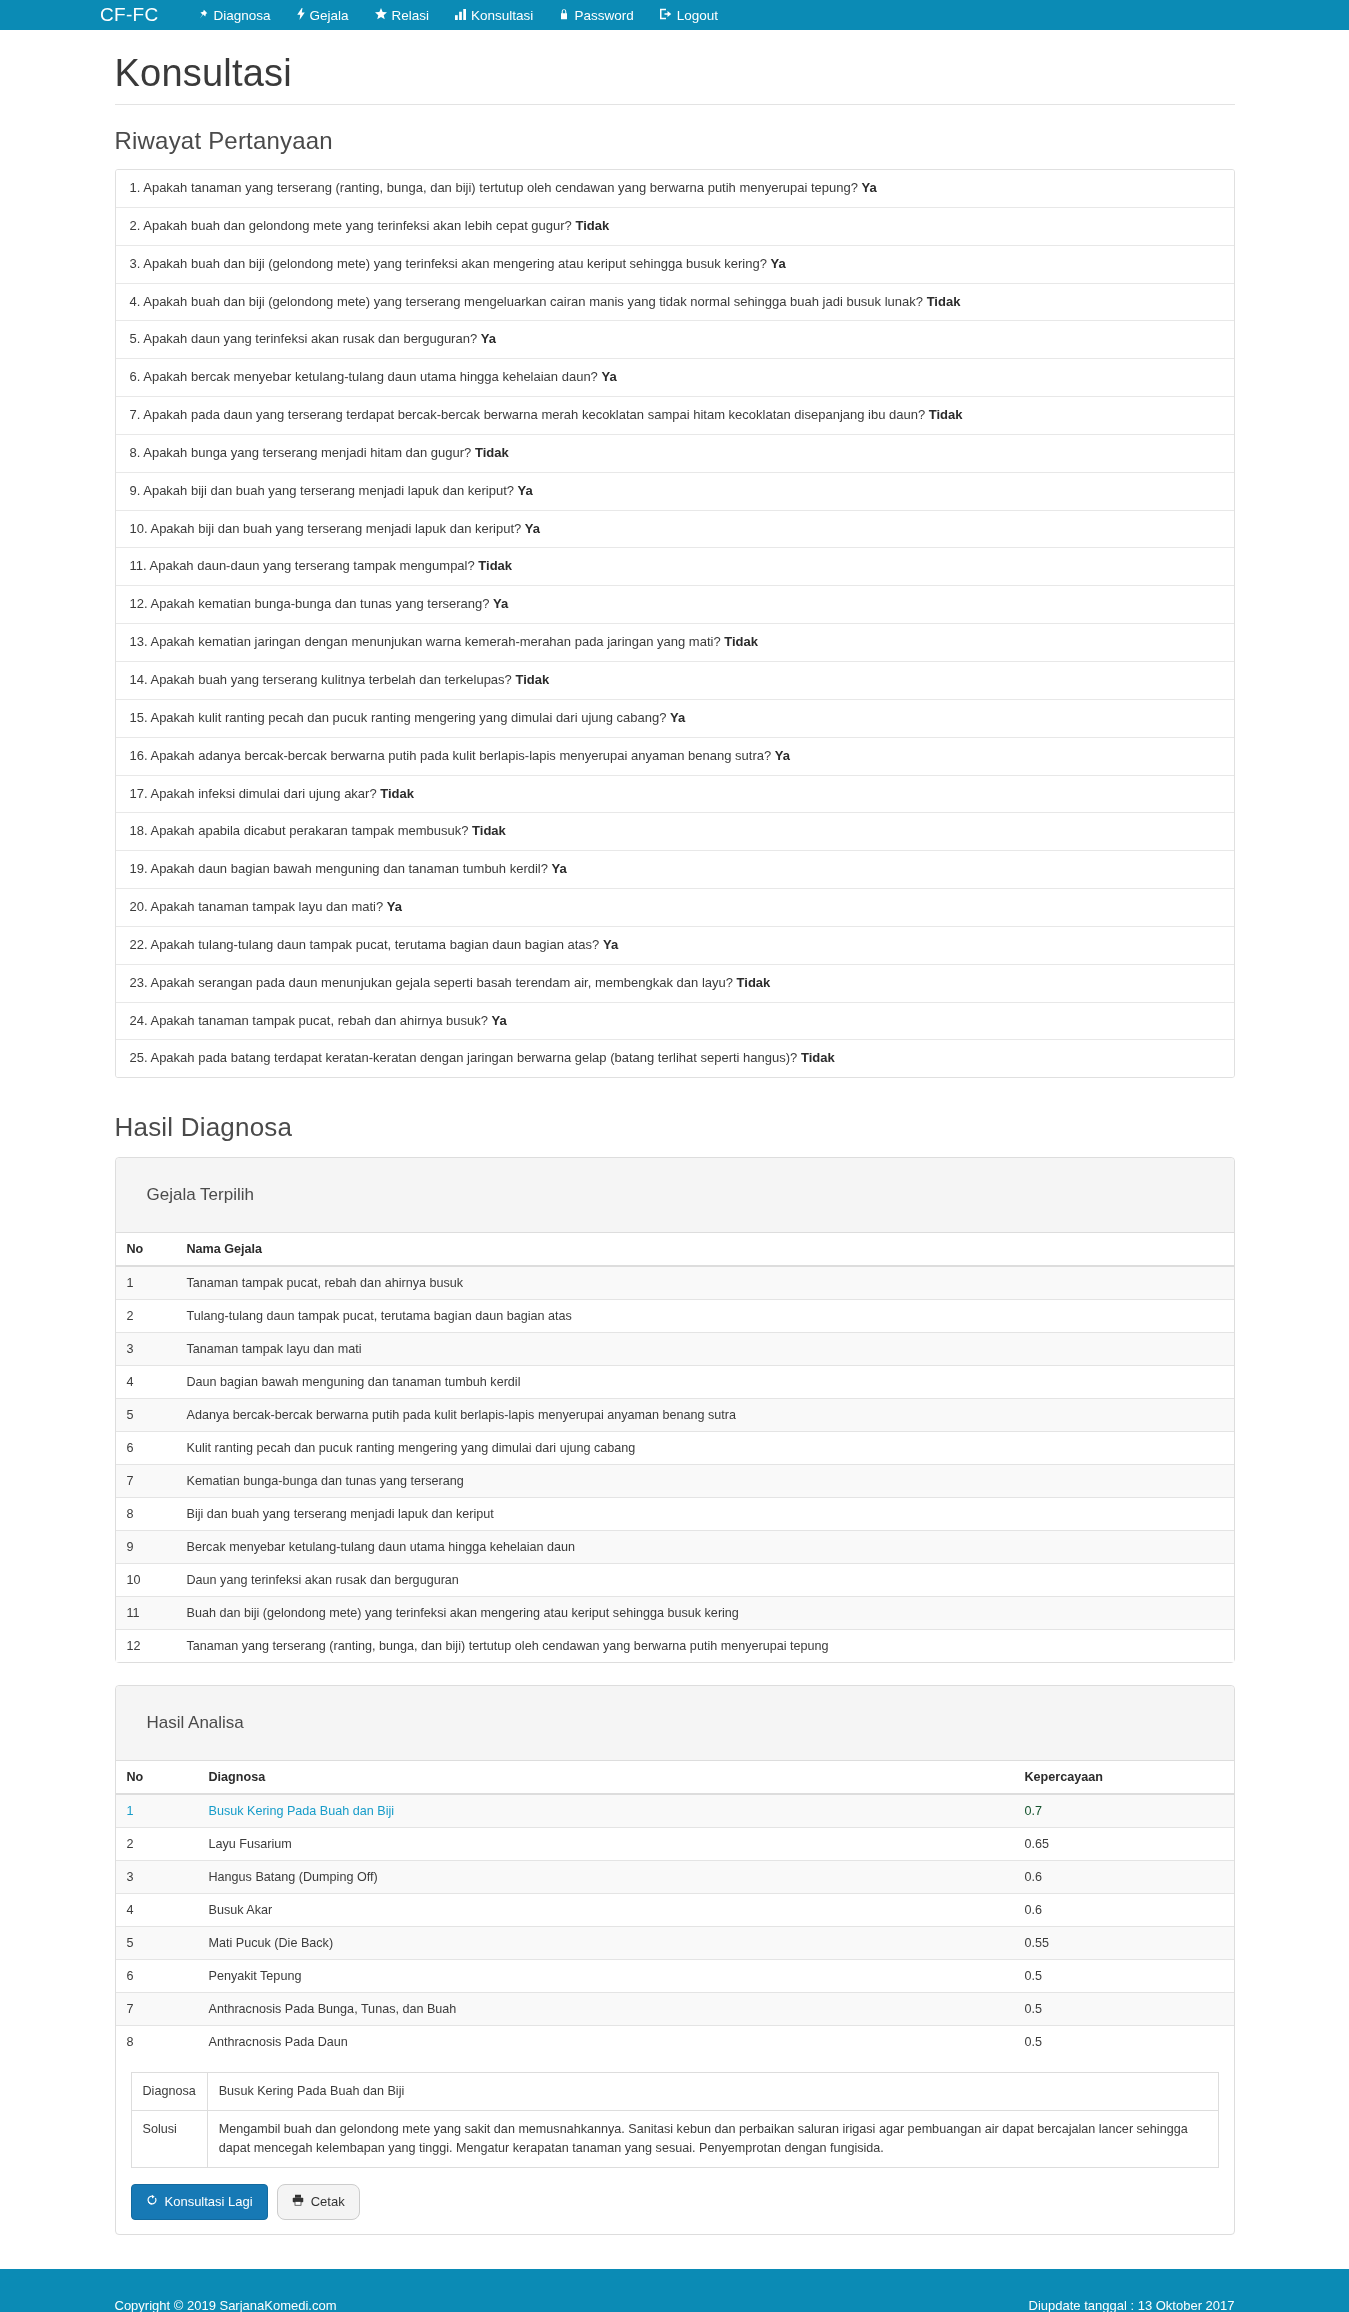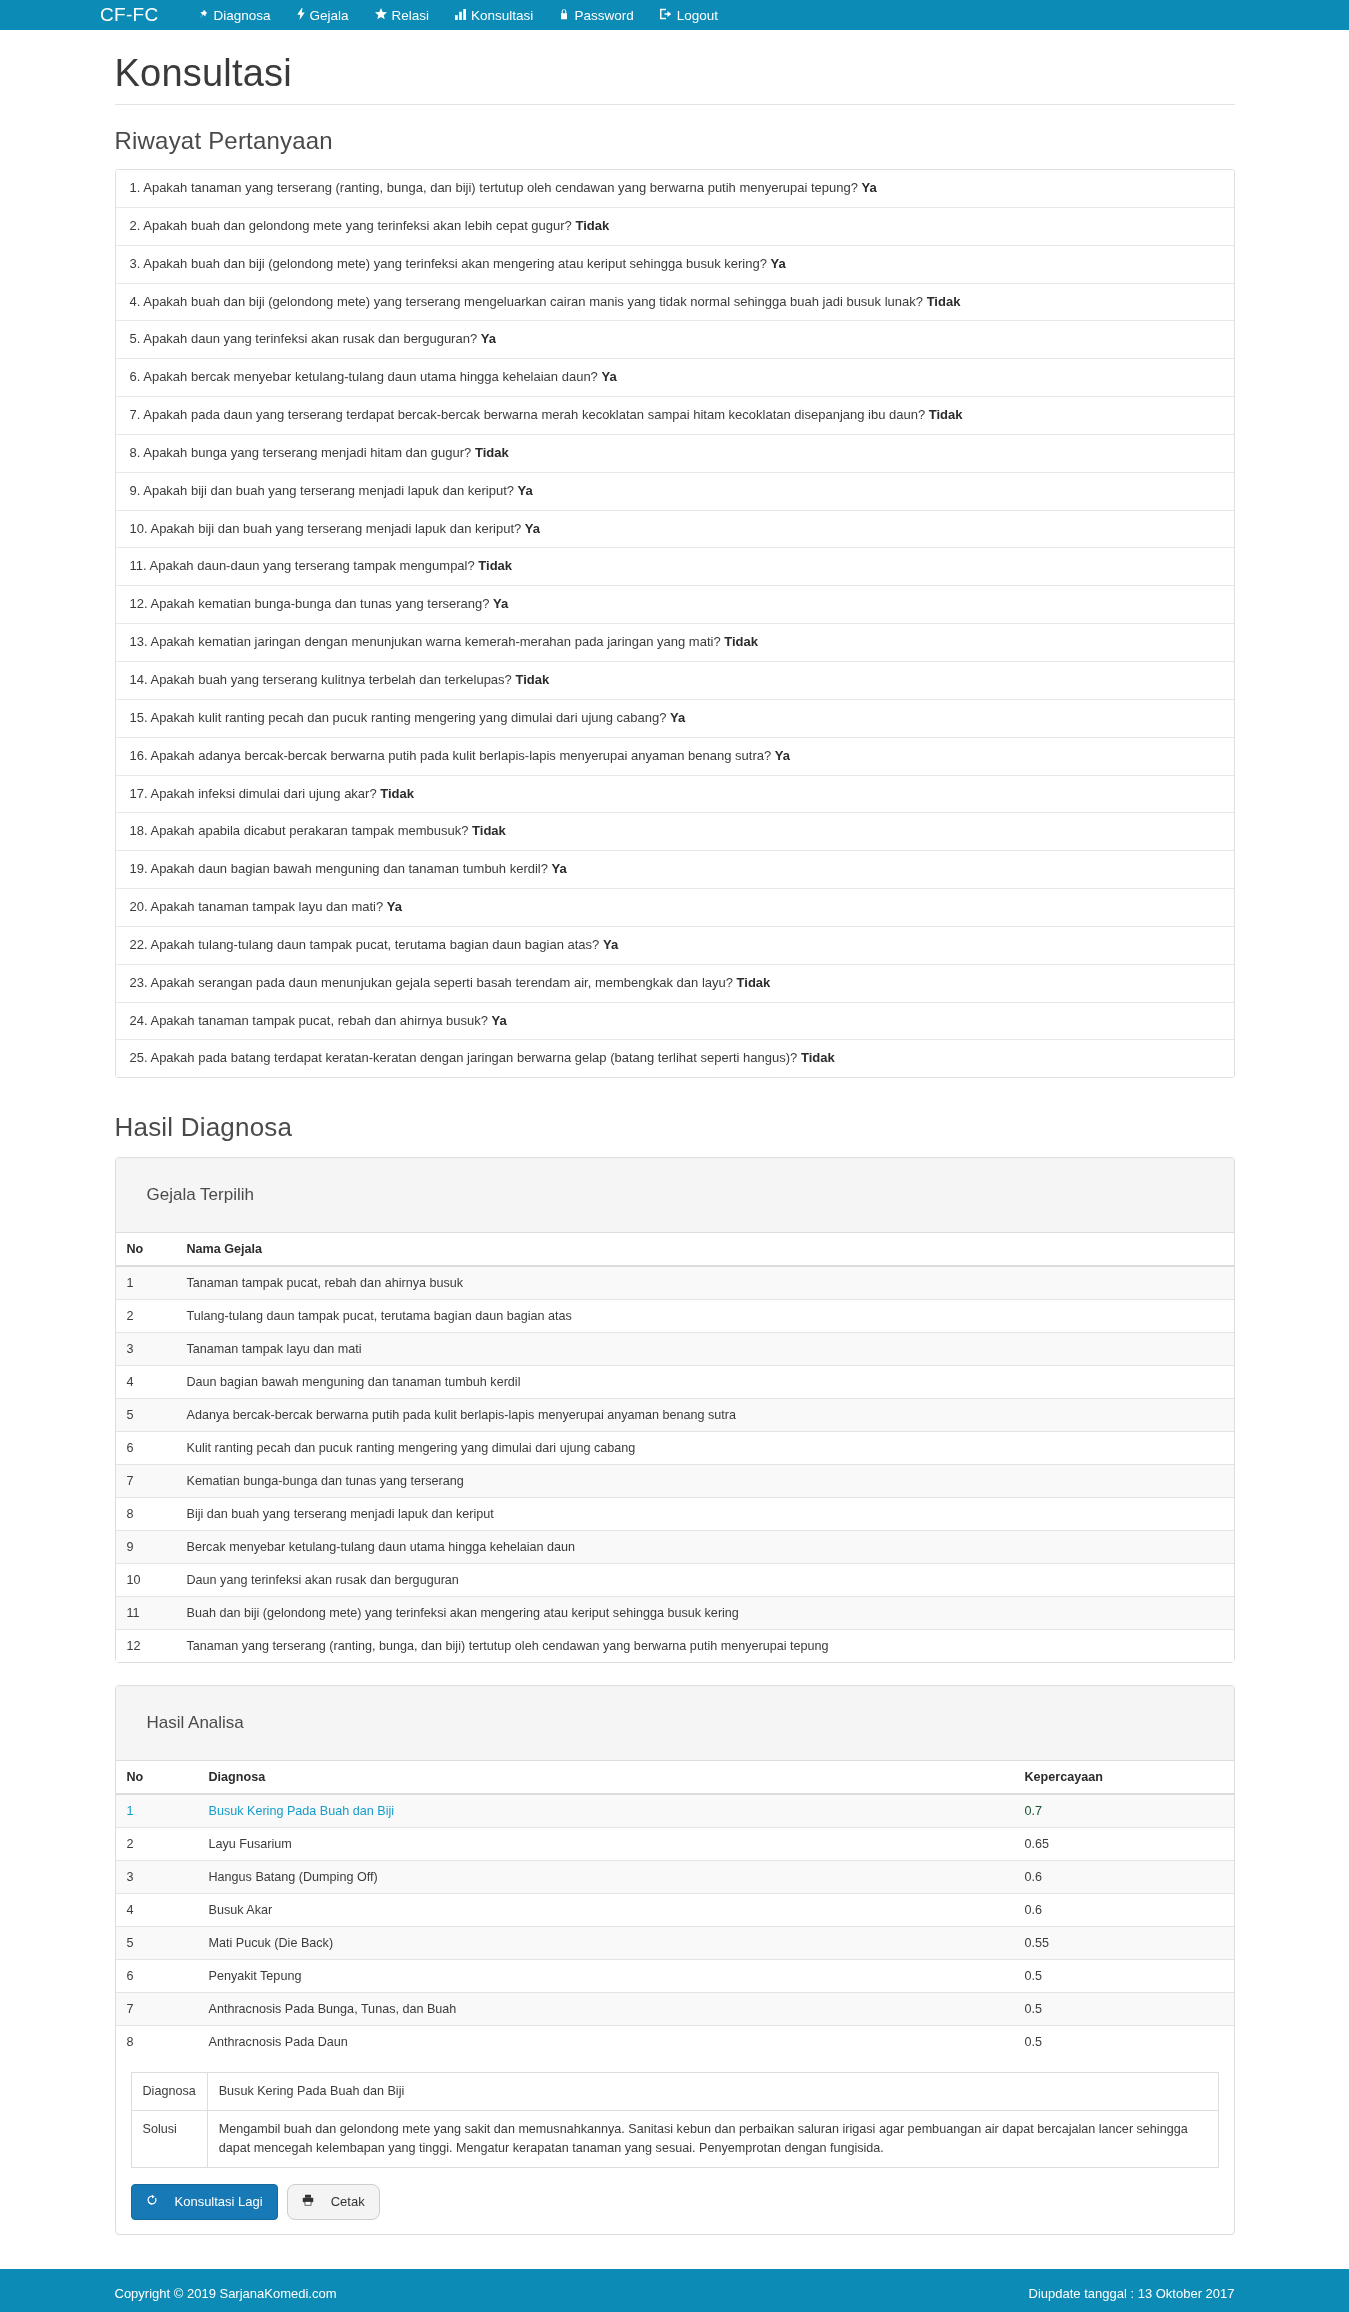--- a/index.html
+++ b/index.html
@@ -155,38 +155,38 @@
   
   .btn-row { margin-top: 16px; display: flex; gap: 9px; }
   .btn {
     font-size: 13px;
     padding: 9px 14px;
     border-radius: 4px;
     border: 1px solid transparent;
     cursor: pointer;
     display: inline-flex;
     align-items: center;
-    gap: 17px;
+    gap: 7px;
     line-height: 1.2;
     font-family: "Liberation Sans", sans-serif;
   }
   .btn-primary { background: #1779b5; border-color: #146a9f; color: #fff; }
   .btn-default { background: #f4f4f4; border-color: #cccccc; color: #333333; border-radius: 8px; }
 
   
   .footer {
     background: #0b8bb5;
     color: #ffffff;
     font-size: 13px;
     padding: 17px 0;
     margin-top: 34px;
   }
   .footer-inner {
     width: 1150px;
-    margin: 0 auto;
+    margin: 12px auto;
     padding: 0 15px;
     display: flex;
     justify-content: space-between;
     align-items: flex-start;
   }
 </style>
 </head>
 <body>
 
 <div class="navbar">

